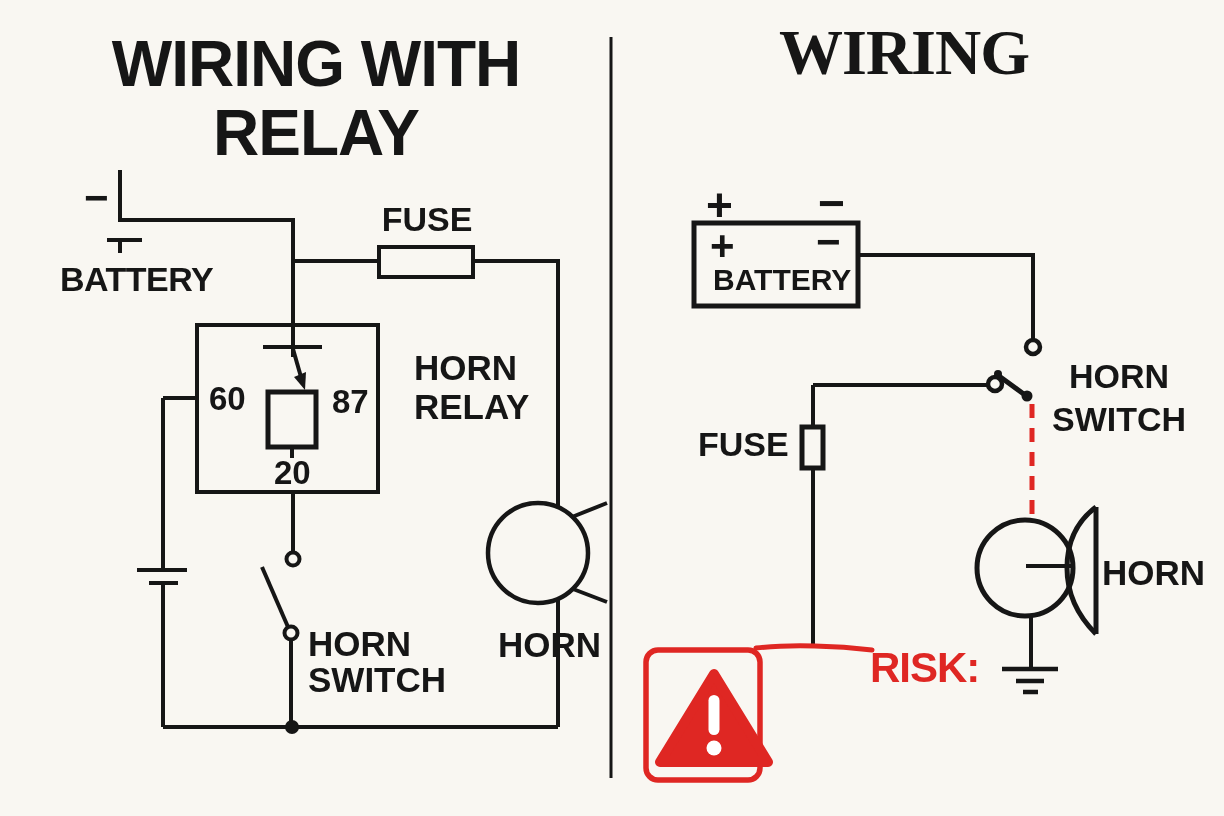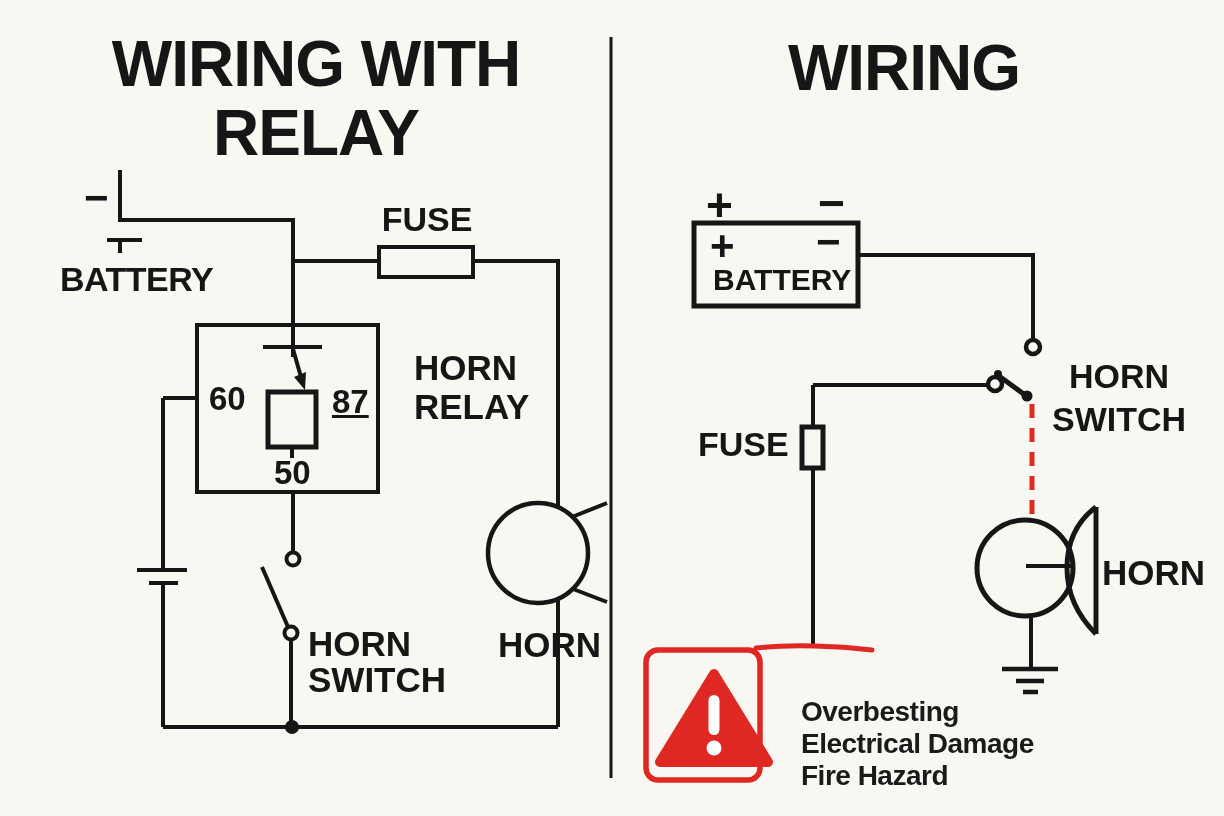--- a/index.html
+++ b/index.html
@@ -31,28 +31,28 @@
     white-space: nowrap;
   }
   .title {
     text-align: center;
     font-size: 64px;
     line-height: 69px;
     letter-spacing: -1px;
     font-weight: 700;
   }
   .title-left  { left: 56px;  top: 30px; width: 520px; }
-  .title-right { left: 600px; top: 34px; width: 608px; }
+  .title-right { left: 600px; top: 18px; width: 608px; font-family: Liberation Serif, serif; }
 
   .minus-left        { left: 84px;  top: 174px; font-size: 42px; }
   .battery-left      { left: 60px;  top: 260px; font-size: 34px; letter-spacing: -0.5px; }
   .fuse-left         { left: 380px; top: 200px; width: 94px; text-align: center; font-size: 34px; }
   .relay-label       { left: 414px; top: 348px; font-size: 35px; line-height: 39px; }
   .pin85             { left: 209px; top: 380px; font-size: 33px; }
-  .pin87             { left: 332px; top: 383px; font-size: 33px; text-decoration: underline; }
+  .pin87             { left: 332px; top: 383px; font-size: 33px; }
   .pin30             { left: 274px; top: 454px; font-size: 33px; }
   .horn-switch-left  { left: 308px; top: 626px; font-size: 35px; line-height: 36px; }
   .horn-left         { left: 498px; top: 625px; font-size: 35px; }
 
   .plus-outer-right  { left: 706px; top: 178px; font-size: 46px; }
   .minus-outer-right { left: 818px; top: 176px; font-size: 46px; }
   .plus-inner-right  { left: 710px; top: 222px; font-size: 42px; }
   .minus-inner-right { left: 816px; top: 218px; font-size: 42px; }
   .battery-right     { left: 713px; top: 263px; font-size: 30px; }
   .fuse-right        { left: 698px; top: 425px; font-size: 34px; }
@@ -173,21 +173,21 @@
   <div class="lbl battery-left">BATTERY</div>
   <div class="lbl fuse-left">FUSE</div>
 
   <div class="lbl relay-label">
     <div>HORN</div>
     <div>RELAY</div>
   </div>
 
   <div class="lbl pin85">60</div>
   <div class="lbl pin87">87</div>
-  <div class="lbl pin30">50</div>
+  <div class="lbl pin30">20</div>
 
   <div class="lbl horn-switch-left">
     <div>HORN</div>
     <div>SWITCH</div>
   </div>
 
   <div class="lbl horn-left">HORN</div>
 
   <div class="lbl title title-right">
     <div>WIRING</div>
@@ -200,19 +200,15 @@
   <div class="lbl battery-right">BATTERY</div>
   <div class="lbl fuse-right">FUSE</div>
 
   <div class="lbl horn-switch-right">
     <div>HORN</div>
     <div>SWITCH</div>
   </div>
 
   <div class="lbl horn-right">HORN</div>
 
-  <div class="lbl risk-lines">
-    <div>Overbesting</div>
-    <div>Electrical Damage</div>
-    <div>Fire Hazard</div>
-  </div>
+  <div class="lbl risk-heading">RISK:</div>
 
 </div>
 
 </body></html>

